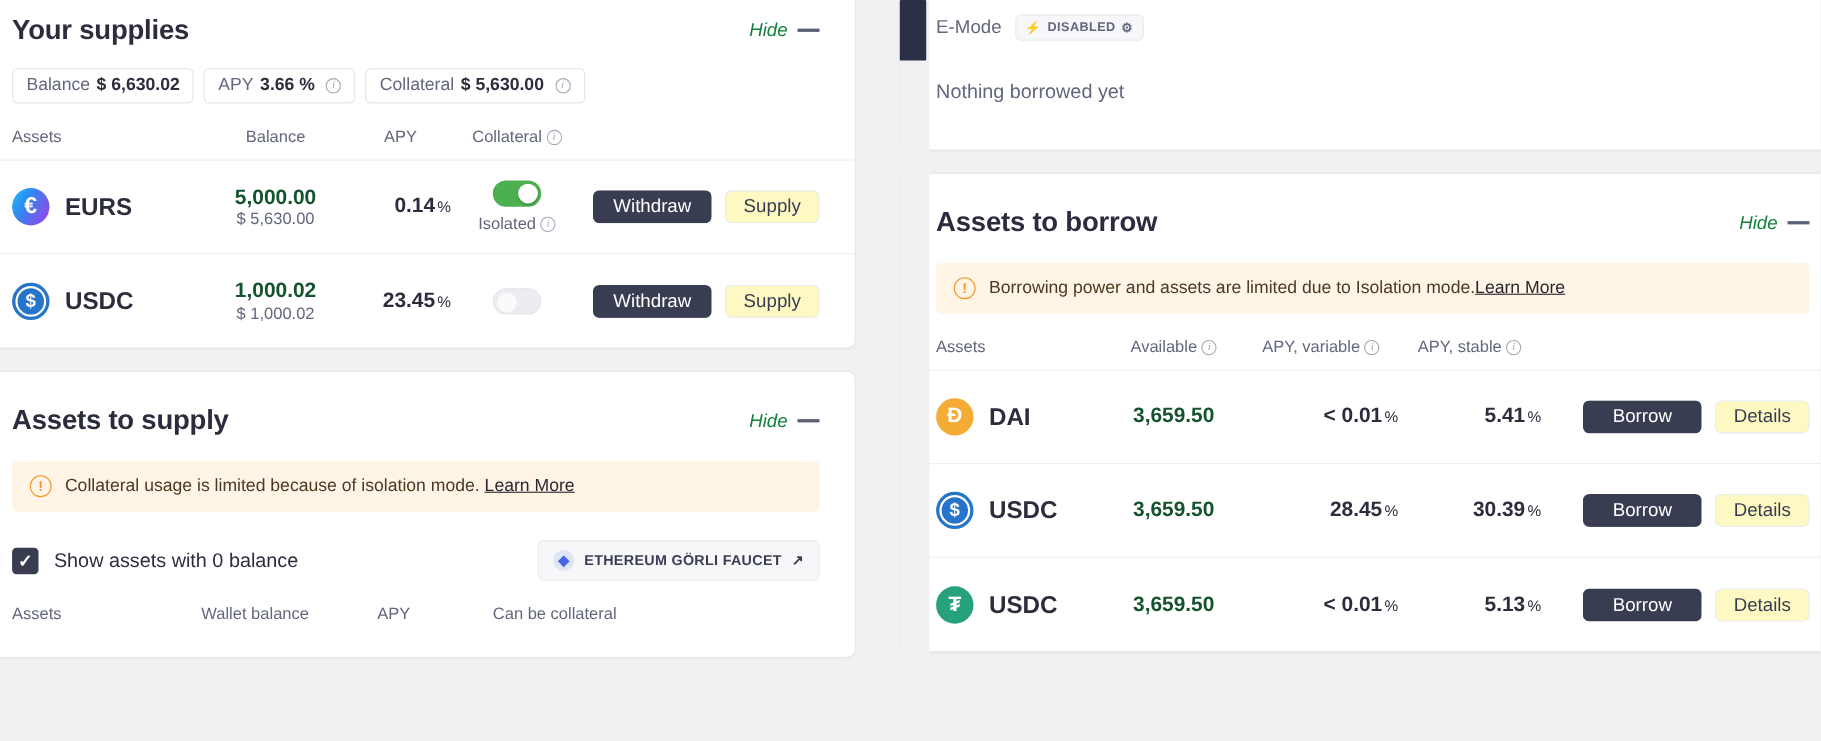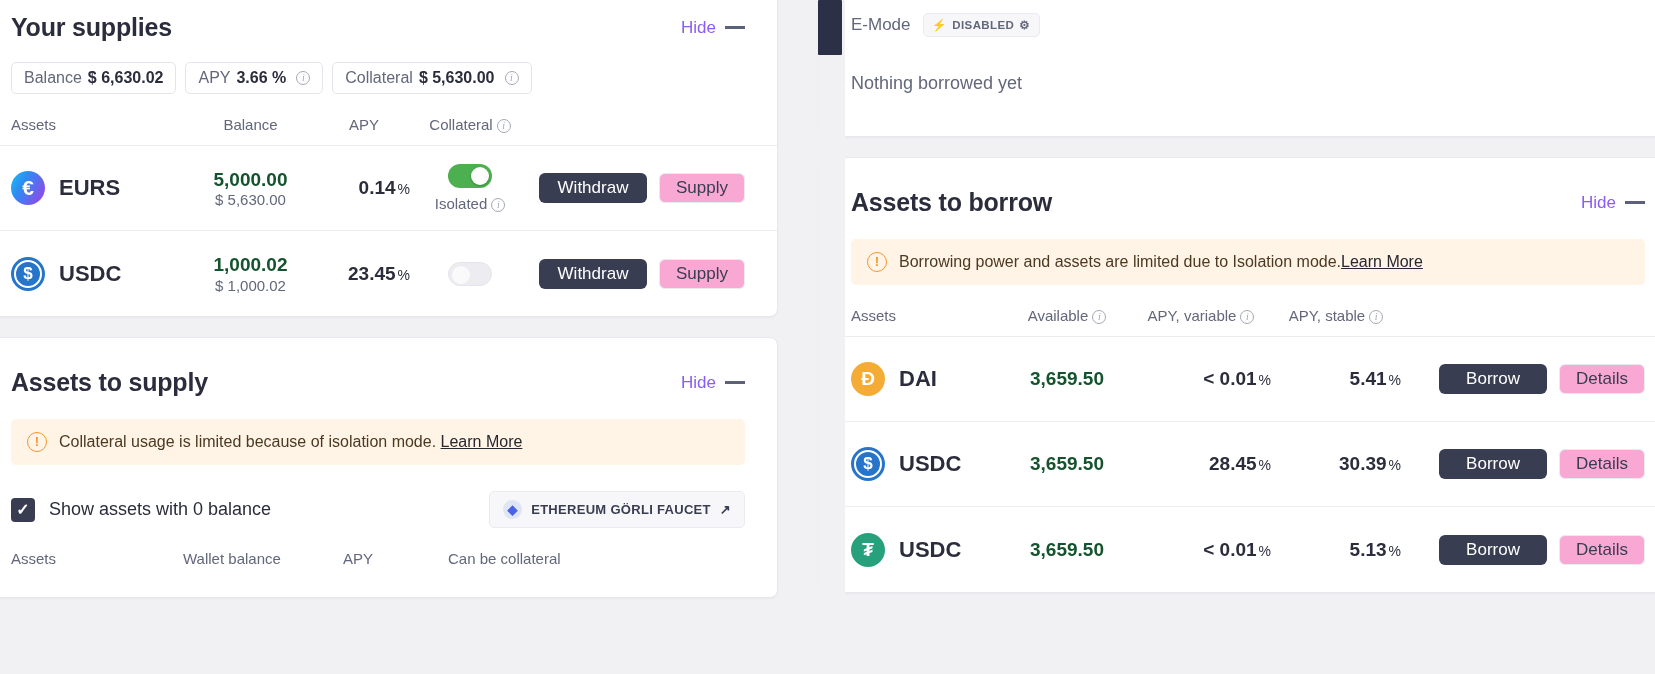--- a/index.html
+++ b/index.html
@@ -37,21 +37,21 @@
   .emode-badge {
     display: inline-flex; align-items: center; gap: 5px;
     margin-left: 12px;
     background: #F7F7F9; border: 1px solid #EAEBEF;
     border-radius: 5px; padding: 4px 9px;
     font-size: 11.5px; font-weight: bold; letter-spacing: .4px;
     color: #62677B;
   }
   .hide-btn {
     margin-left: auto; display: flex; align-items: center; gap: 9px;
-    font-size: 17px; color: #8b5cf6; cursor: pointer;
+    font-size: 17px; color: #15803d; cursor: pointer; font-style: italic;
   }
   .dash { display: inline-block; width: 20px; height: 3px; background: #5C6079; }
 
   
   .pills { display: flex; gap: 9px; padding: 20px 32px 0 32px; }
   .pill {
     display: inline-flex; align-items: center; gap: 6px;
     border: 1px solid #E4E5EA; border-radius: 5px;
     padding: 6px 12px; font-size: 16px; color: #62677B;
     background: #fff;
@@ -92,21 +92,21 @@
   .pct { font-size: 19px; font-weight: bold; color: #2B2D3C; text-align: right; }
   .pct .u { font-size: 14px; font-weight: normal; color: #2B2D3C; margin-left: 2px; }
 
   
   .btn {
     font-family: inherit; font-size: 17px; border-radius: 6px;
     padding: 4px 16px; cursor: pointer; border: 1px solid transparent;
     white-space: nowrap;
   }
   .btn-dark  { background: #383D51; color: #fff; font-weight: normal; min-width: 108px; }
-  .btn-light { background: #f9a8d4; color: #383D51; border-color: #EAEBEF; min-width: 82px; }
+  .btn-light { background: #fef9c3; color: #383D51; border-color: #EAEBEF; min-width: 82px; }
 
   
   .coin { width: 34px; height: 34px; border-radius: 50%; flex: 0 0 34px;
           display: flex; align-items: center; justify-content: center;
           color: #fff; font-weight: bold; }
   .coin-eurs { background: linear-gradient(120deg,#19C2F5 0%,#2E8BF2 35%,#A43BE8 100%);
                font-size: 21px; }
   .coin-usdc { background: #2775CA; font-size: 19px; position: relative; }
   .coin-usdc::after { content:""; position:absolute; inset:3px; border:2px solid #fff;
                       border-radius:50%; }

